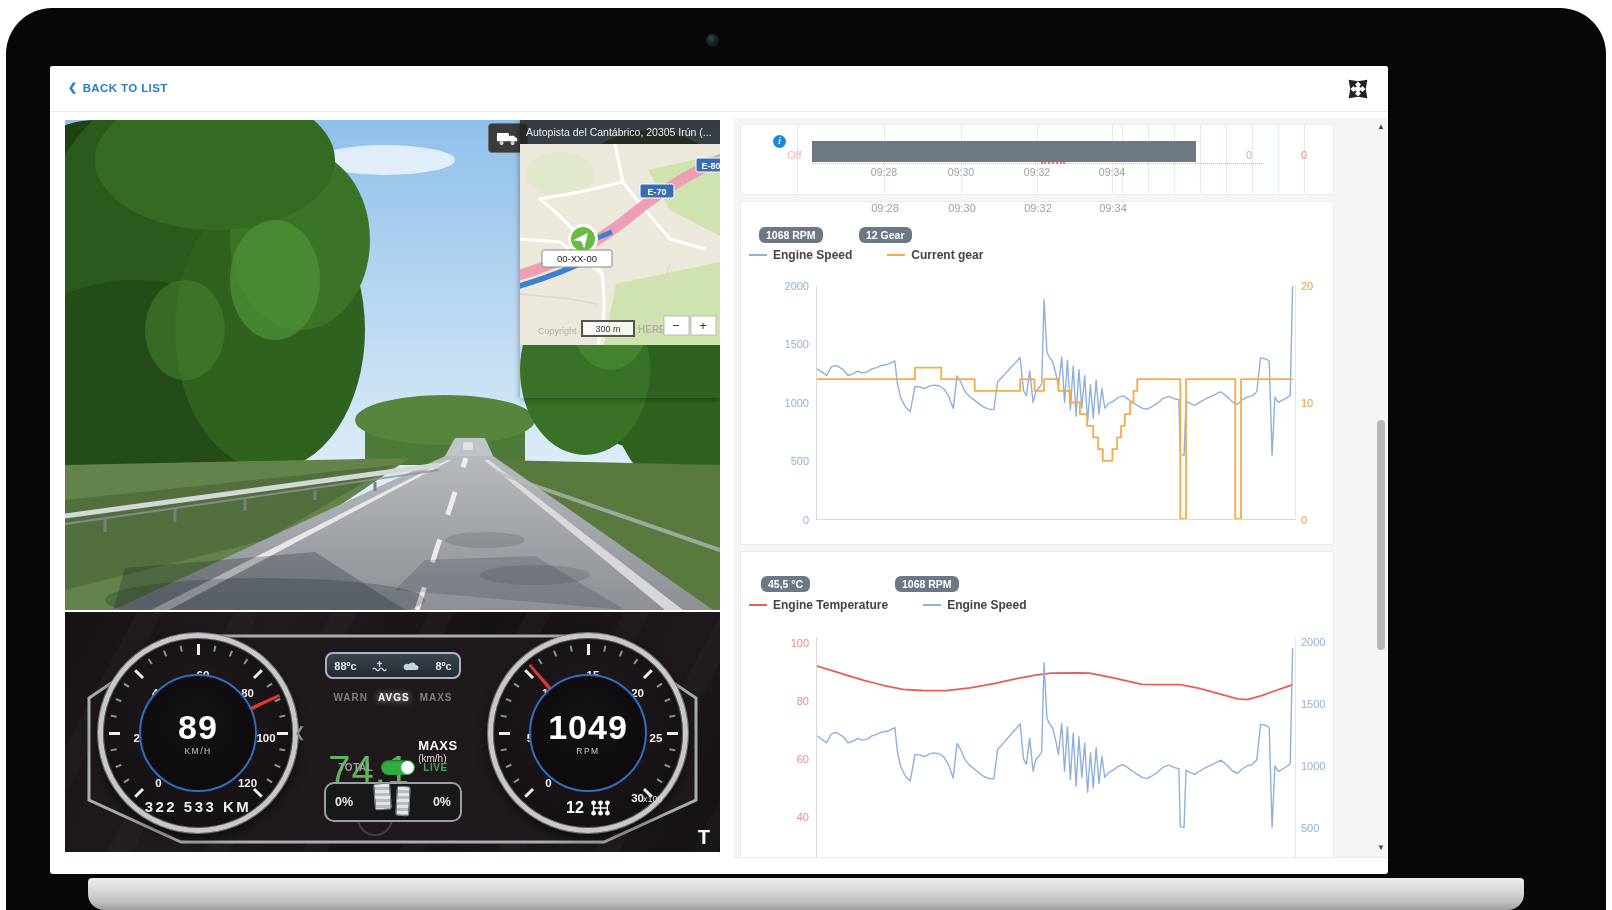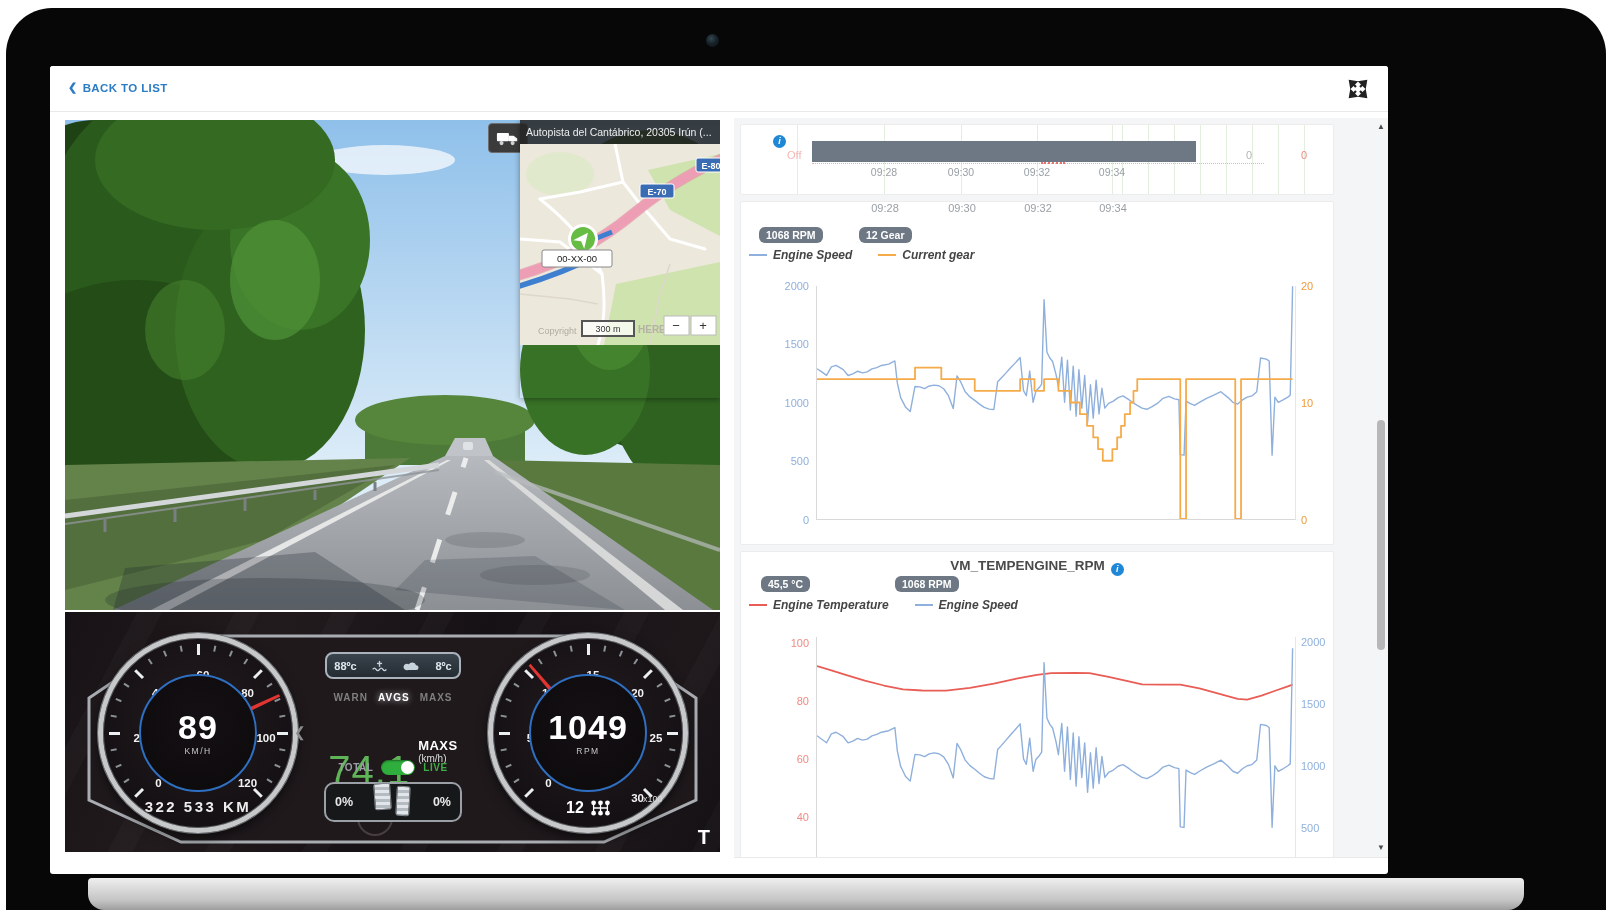--- a/index.html
+++ b/index.html
@@ -85,21 +85,21 @@
   .inflogo { position:absolute; left:292px; top:188px; width:36px; height:36px; border:2.5px solid #473e42; border-radius:50%;
              color:#473e42; font-size:17px; font-weight:bold; display:flex; align-items:center; justify-content:center; }
 
   
   .rpanel { position:absolute; left:684px; top:52px; width:654px; height:740px; background:#f4f5f6; overflow:hidden; border-bottom:1px solid #e9e9e9; }
   .card { position:absolute; left:6px; width:594px; background:#fff; border:1px solid #ececec; border-radius:2px; overflow:hidden; }
   .ctitle { position:absolute; top:6px; width:100%; text-align:center; font-size:13.5px; font-weight:bold; color:#4a4a4a; }
   .iinfo { display:inline-block; width:13px; height:13px; border-radius:50%; background:#1e87d6; color:#fff; font-size:9px;
            font-weight:bold; text-align:center; line-height:13px; font-style:italic; margin-left:6px; vertical-align:-2px; cursor:pointer; }
   .kbadge { position:absolute; background:#6d7884; color:#fff; font-size:10.5px; font-weight:600; padding:2px 7px; border-radius:6px; }
-  .legend { position:absolute; left:8px; display:flex; gap:26px;font-style:italic; }
+  .legend { position:absolute; left:8px; display:flex; gap:35px; }
   .litem { display:flex; align-items:center; font-size:12px; font-weight:bold; color:#444; cursor:pointer; }
   .ldash { width:18px; border-top:2px solid; margin-right:6px; }
   .plotbox { position:absolute; border-left:1px solid #d9d9d9; border-bottom:1px solid #d9d9d9; border-right:1px solid #e6e6e6; }
   .plotbox svg { position:absolute; inset:0; width:100%; height:100%; }
   .yt { position:absolute; font-size:11px; }
   .yt-l { left:16px; width:52px; text-align:right; }
   .yt-r { left:560px; }
   .xt { position:absolute; transform:translateX(-50%); font-size:11px; color:#9aa0a6; }
   .c-blue { color:#8fb0dc; } .c-orange { color:#f09a3e; } .c-red { color:#f08a84; } .c-gray { color:#b5b5b5; }
   .gline { position:absolute; top:0; bottom:0; width:1px; background:#cfe3c8; opacity:.6; }
@@ -495,23 +495,20 @@
                 <polyline points="0.0,93.6 98.4,93.6 98.4,81.9 124.8,81.9 124.8,93.6 158.4,93.6 158.4,105.3 204.0,105.3 204.0,93.6 218.4,93.6 218.4,105.3 228.0,105.3 228.0,93.6 242.4,93.6 242.4,105.3 254.4,105.3 254.4,117.0 264.0,117.0 264.0,128.7 271.2,128.7 271.2,140.4 277.4,140.4 277.4,152.1 282.2,152.1 282.2,163.8 287.0,163.8 287.0,175.5 296.6,175.5 296.6,163.8 301.4,163.8 301.4,152.1 305.3,152.1 305.3,140.4 309.1,140.4 309.1,128.7 314.4,128.7 314.4,117.0 317.8,117.0 317.8,105.3 321.6,105.3 321.6,93.6 364.8,93.6 364.8,234.0 370.6,234.0 370.6,93.6 420.0,93.6 420.0,234.0 425.8,234.0 425.8,93.6 477.6,93.6" fill="none" stroke="#f6ab4a" stroke-width="1.8" stroke-linejoin="round"></polyline>
               </svg>
           </div>
           <span class="xt" style="left:144px;">09:28</span>
           <span class="xt" style="left:221px;">09:30</span>
           <span class="xt" style="left:297px;">09:32</span>
           <span class="xt" style="left:372px;">09:34</span>
         </div>
 
         <div class="card" style="top:433px; height:330px;">
-          <div class="ctitle">
-            <span>VM_TEMPENGINE_RPM</span><span class="iinfo">i</span>
-          </div>
           <span class="kbadge" style="left:20px; top:24px;">45,5 °C</span>
           <span class="kbadge" style="left:154px; top:24px;">1068 RPM</span>
           <div class="legend" style="top:46px;">
             <span class="litem">
               <span class="ldash" style="border-color:#e85d55;"></span>
               <span>Engine Temperature</span>
             </span>
             <span class="litem">
               <span class="ldash" style="border-color:#8fb0dc;"></span>
               <span>Engine Speed</span>

